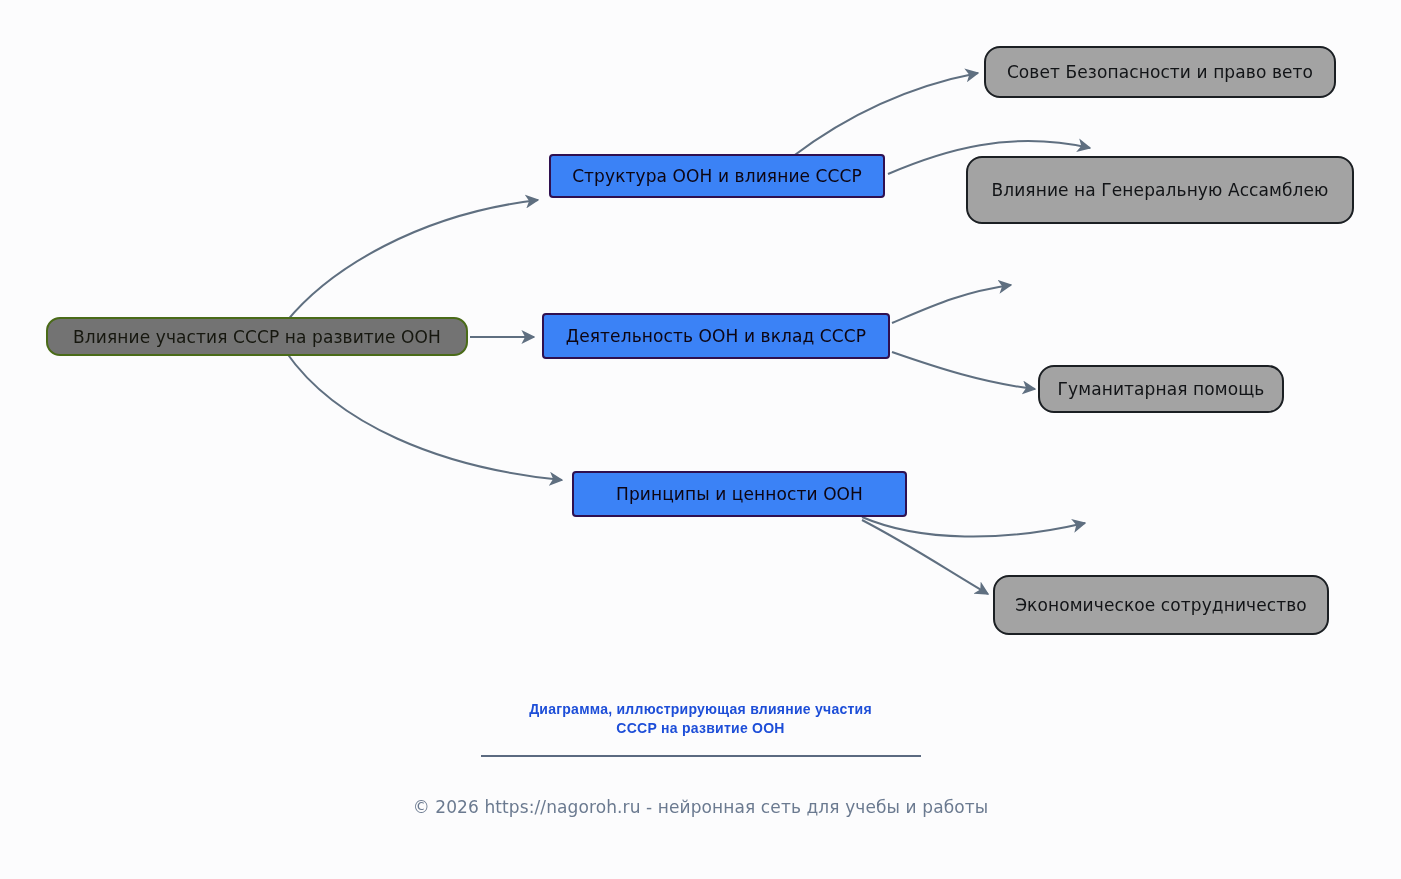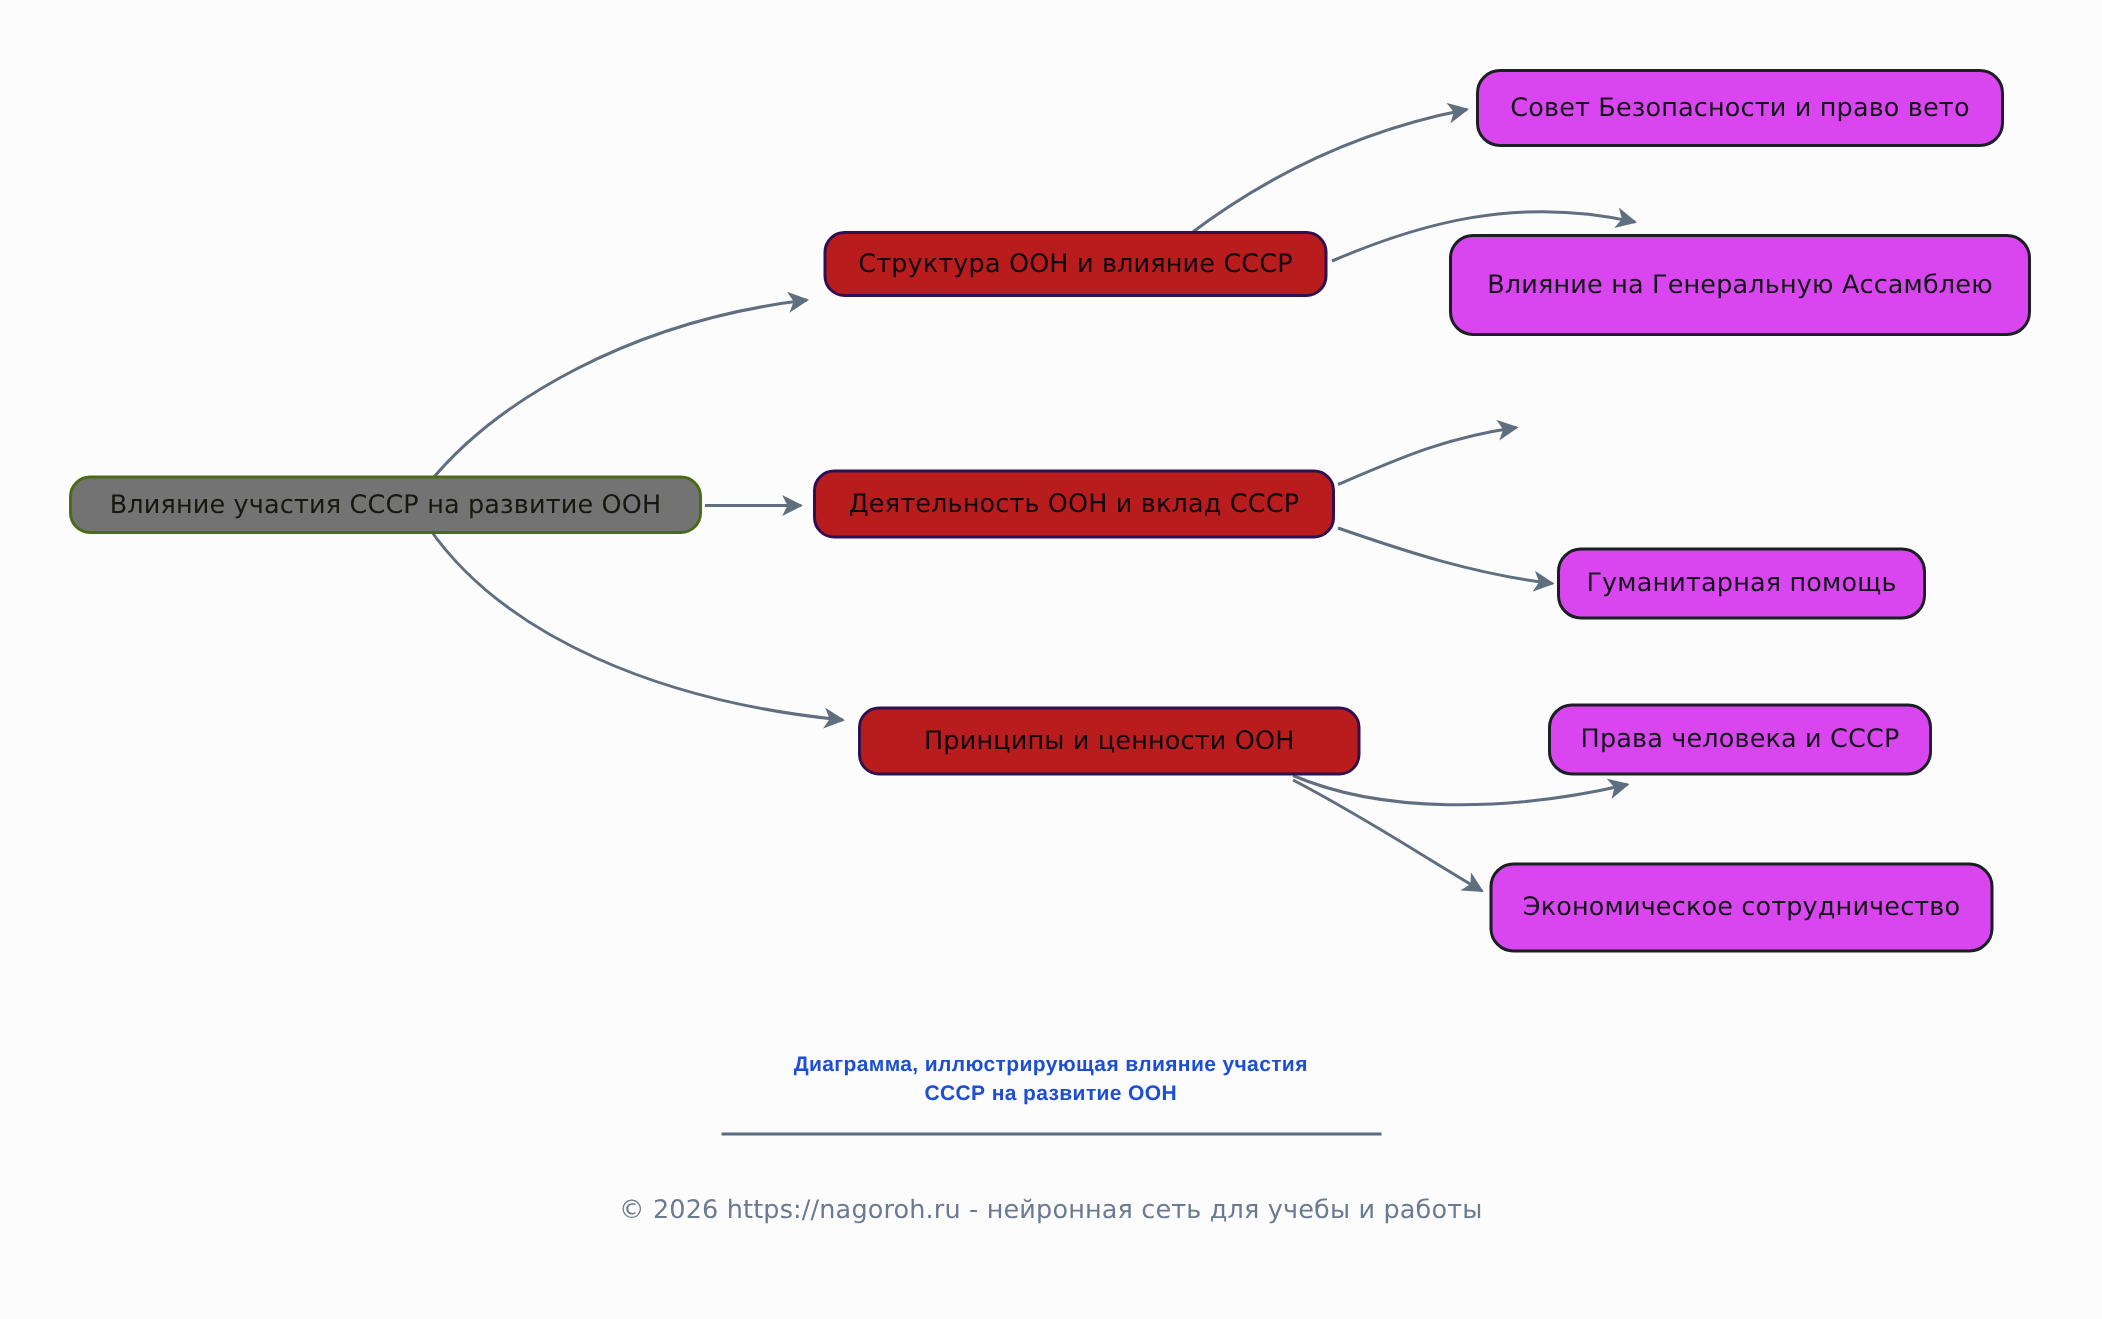--- a/index.html
+++ b/index.html
@@ -37,29 +37,29 @@
   }
   .node-root {
     background: #737373;
     border-color: #4a6b18;
     border-radius: 14px;
     color: #16170f;
     font-size: 17px;
     letter-spacing: .1px;
   }
   .node-branch {
-    background: #b91c1c;
+    background: #3b82f6;
     border-color: #2f1050;
-    border-radius: 14px;
+    border-radius: 4px;
     color: #0d0512;
     font-size: 17px;
     letter-spacing: .1px;
   }
   .node-leaf {
-    background: #d946ef;
+    background: #a3a3a3;
     border-color: #1b1f23;
     border-radius: 16px;
     color: #121417;
     font-size: 17px;
     letter-spacing: .1px;
   }
   .node-label {
     display: block;
     padding: 0 14px;
   }
@@ -143,23 +143,20 @@
 
   <div class="node node-leaf" style="left:966px; top:156px; width:388px; height:68px;">
     <span class="node-label">Влияние на Генеральную Ассамблею</span>
   </div>
 
 
   <div class="node node-leaf" style="left:1038px; top:365px; width:246px; height:48px;text-align:right;">
     <span class="node-label">Гуманитарная помощь</span>
   </div>
 
-  <div class="node node-leaf" style="left:1032px; top:469px; width:256px; height:48px;">
-    <span class="node-label">Права человека и СССР</span>
-  </div>
 
   <div class="node node-leaf" style="left:993px; top:575px; width:336px; height:60px;">
     <span class="node-label">Экономическое сотрудничество</span>
   </div>
 
   <div id="footer">
     <div id="footer-title">Диаграмма, иллюстрирующая влияние участия
 СССР на развитие ООН</div>
     <div id="footer-rule"></div>
     <div id="footer-copyright">© 2026 https://nagoroh.ru - нейронная сеть для учебы и работы</div>

